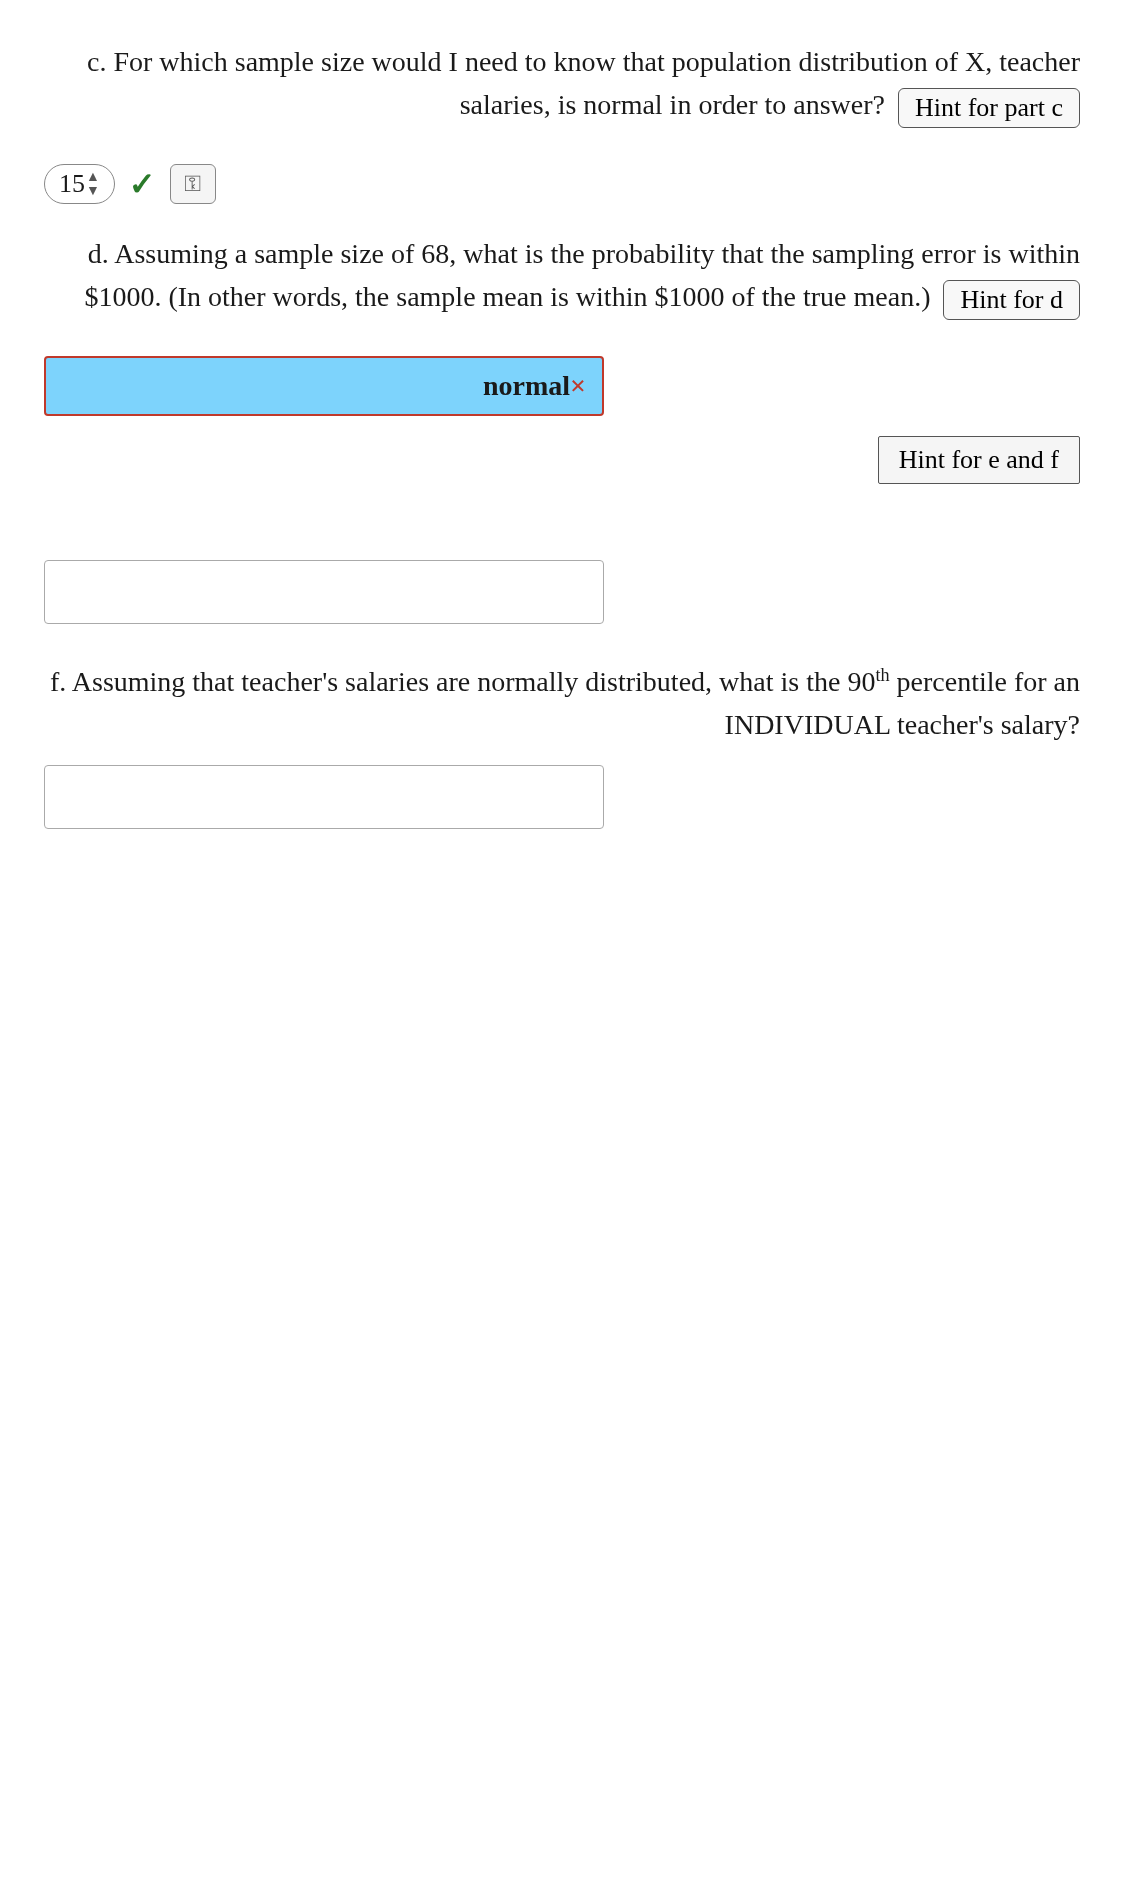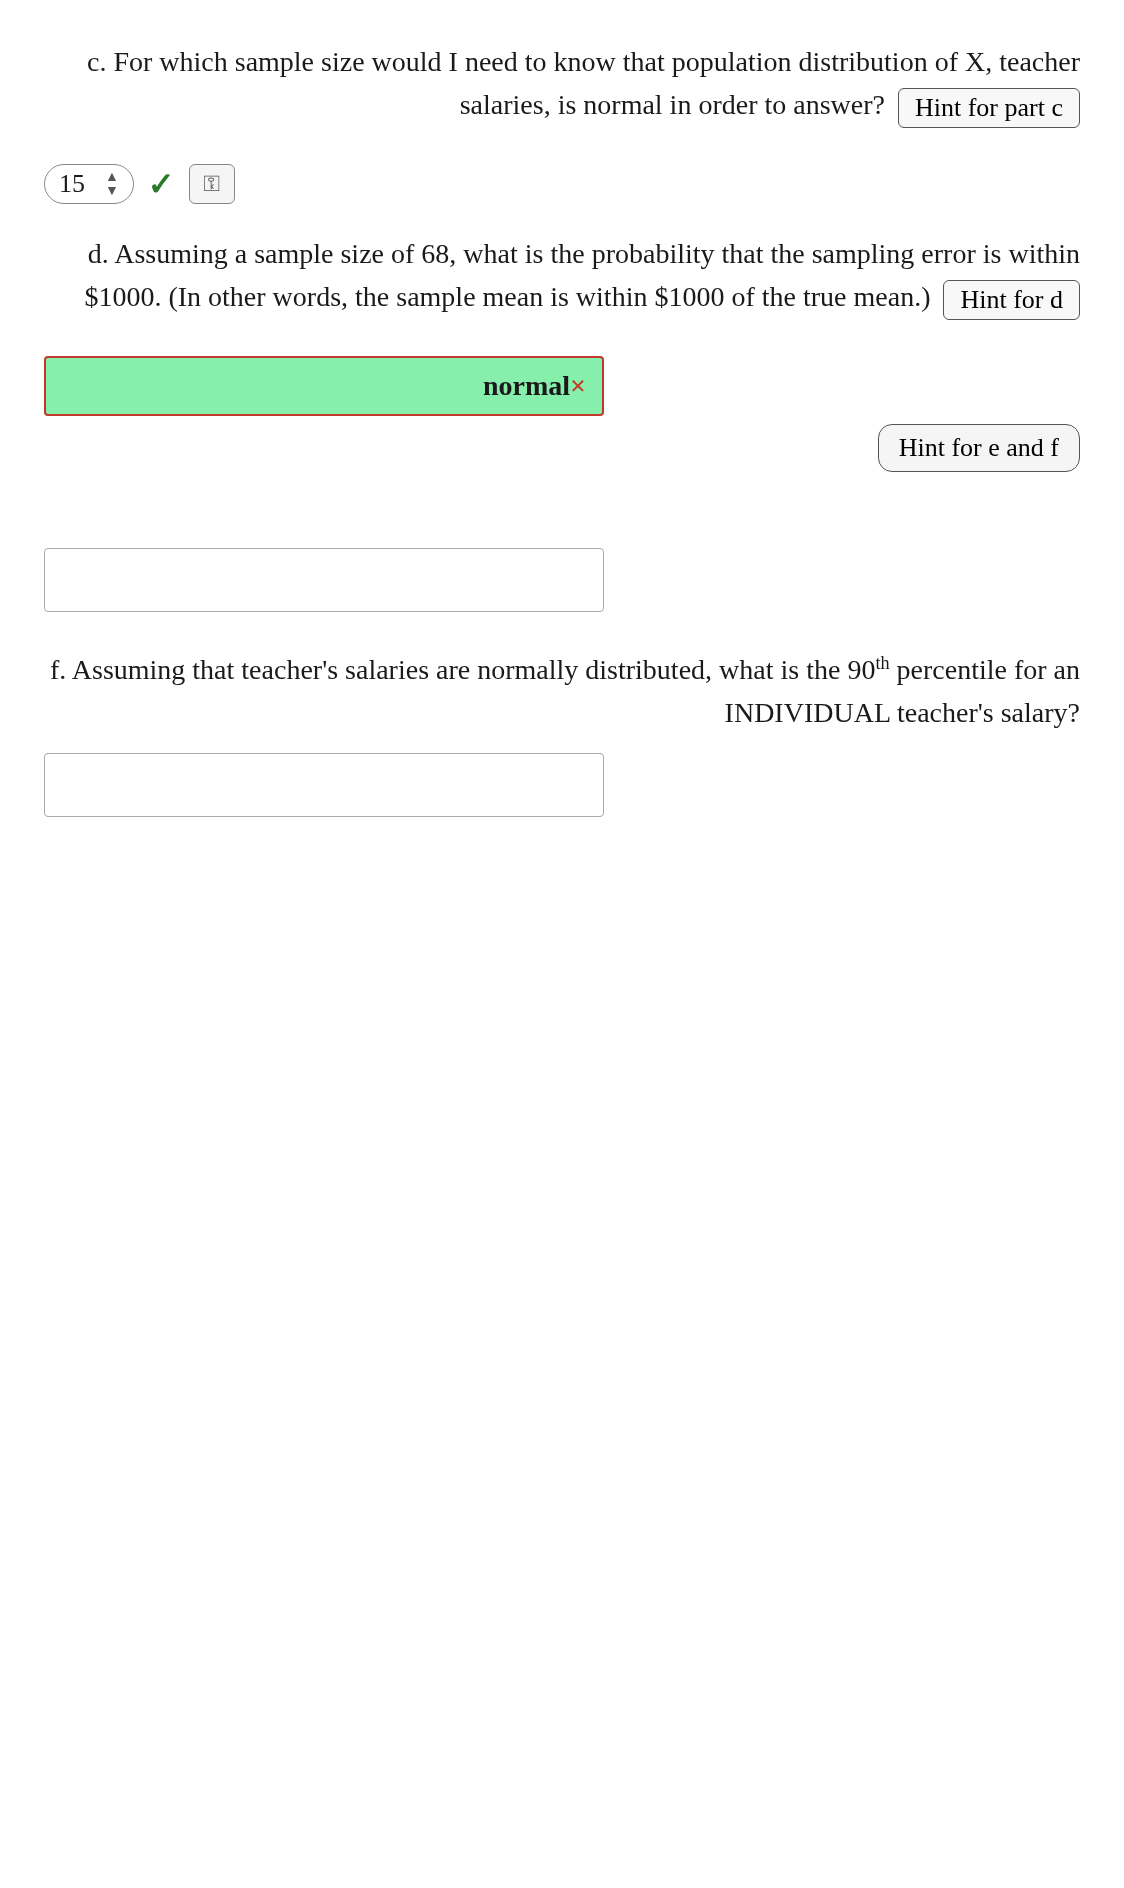--- a/index.html
+++ b/index.html
@@ -48,21 +48,21 @@
       margin: 18px 0 28px 0;
     }
 
     .stepper {
       display: inline-flex;
       align-items: center;
       border: 1.5px solid #888;
       border-radius: 20px;
       padding: 4px 14px;
       font-size: 26px;
-      gap: 20px;
+      gap: 1px;
       background: #fff;
       cursor: pointer;
     }
 
     .stepper-arrows {
       display: flex;
       flex-direction: column;
       align-items: center;
       font-size: 14px;
       line-height: 1;
@@ -92,39 +92,39 @@
     .input-error {
       display: flex;
       align-items: center;
       border: 2px solid #c0392b;
       border-radius: 4px;
       padding: 12px 16px;
       width: 560px;
       font-size: 28px;
       font-weight: bold;
       font-family: Georgia, serif;
-      background: #86efac;
-      margin-bottom: 8px;
+      background: #7dd3fc;
+      margin-bottom: 20px;
     }
 
     .input-error .input-text {
       flex: 1;
     }
 
     .input-error .clear-icon {
       color: #c0392b;
       font-size: 28px;
       cursor: pointer;
       font-weight: bold;
     }
 
     .hint-button {
       display: inline-block;
       border: 1.5px solid #555;
-      border-radius: 14px;
+      border-radius: 2px;
       padding: 8px 20px;
       font-size: 26px;
       font-family: Georgia, serif;
       background: #f5f5f5;
       cursor: pointer;
       margin-bottom: 36px;
     }
 
     .answer-input {
       display: block;

